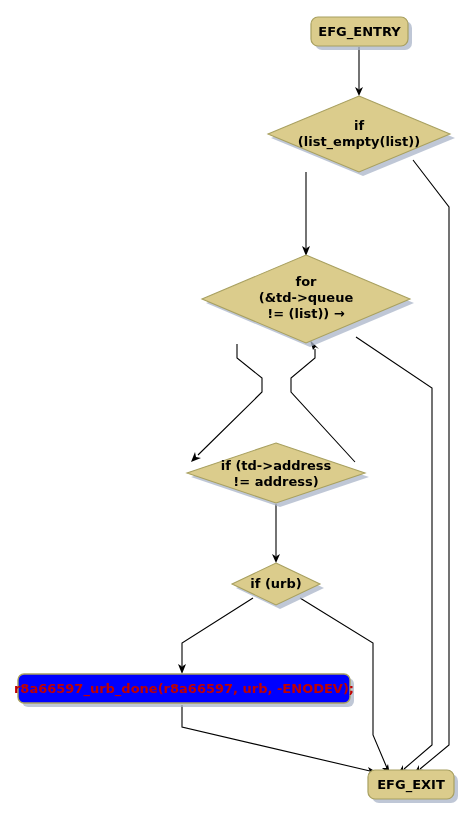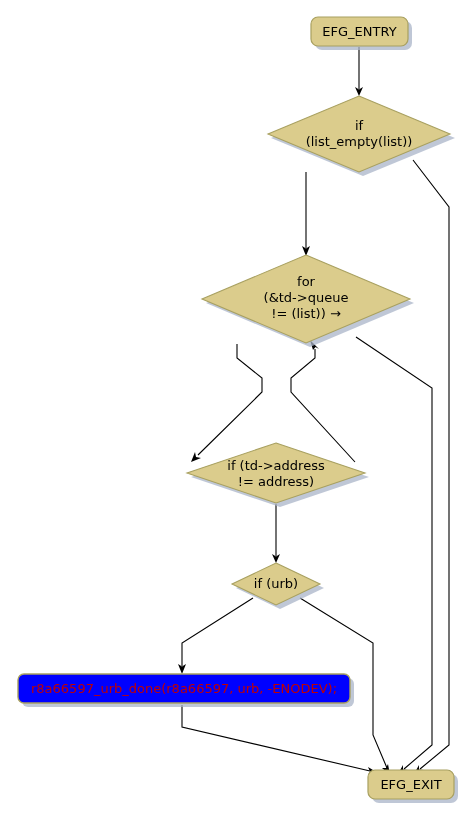--- a/index.html
+++ b/index.html
@@ -10,20 +10,21 @@
   body {
     width: 471px;
     height: 816px;
     font-family: "DejaVu Sans", sans-serif;
     overflow: hidden;
   }
   #diagram-root {
     position: relative;
     width: 471px;
     height: 664px;
+    font-weight: bold;
   }
   svg.flow {
     display: block;
     width: 471px;
     height: 816px;
   }
   .node-text {
     font-family: "DejaVu Sans", sans-serif;
     font-size: 13px;
     fill: #000000;

